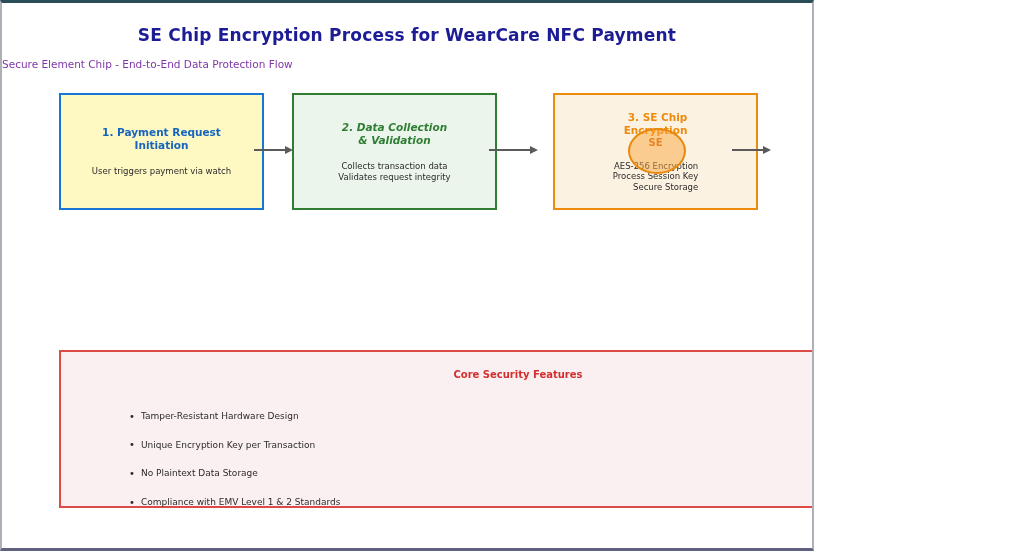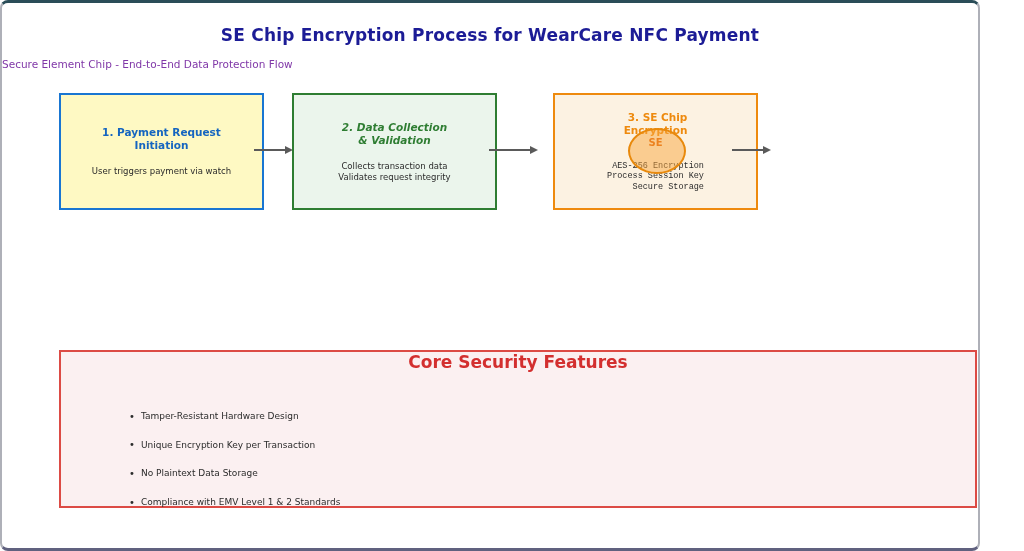--- a/index.html
+++ b/index.html
@@ -1,26 +1,26 @@
 <!DOCTYPE html>
 <html><head>
 <meta charset="utf-8">
 <style>
   html,body { margin:0; padding:0; background:#ffffff; }
   body { font-family:"DejaVu Sans","Liberation Sans",sans-serif; }
 
   .canvas {
     position:relative;
-    width:980px; height:551px;
+    width:814px; height:551px;
     box-sizing:border-box;
     background:#ffffff;
     border-style:solid;
     border-width:3px 2px 3px 2px;
     border-color:#2a4d58 #aeb0b8 #60617f #aeb0b8;
-    border-radius:8px;
+    border-radius:0;
     overflow:hidden;
   }
 
   .main-title {
     position:absolute; top:22px; left:0; width:100%;
     text-align:center; font-size:17px; font-weight:bold;
     letter-spacing:0.2px;
   }
   .subtitle {
     position:absolute; top:55px; left:0; width:100%;
@@ -31,21 +31,21 @@
   .step {
     position:absolute; top:90px; width:205px; height:117px;
     box-sizing:border-box; border:2px solid;
     display:flex; flex-direction:column; align-items:center; justify-content:center;
     text-align:center;
   }
   .step-title { font-weight:bold; font-size:10.5px; line-height:13px; }
   .step-body  { margin-top:14px; font-size:8.5px; line-height:9.5px; color:#2b2b2b; }
   .step-body div { margin-top:1px; }
 
-  .step.compact .step-body { margin-top:13px;font-family:Liberation Mono, monospace; }
+  .step.compact .step-body { margin-top:13px; }
   .se-inline-label { font-weight:bold; font-size:10px; line-height:11px; }
   .se-ellipse {
     position:absolute; left:73px; top:33px; width:58px; height:46px;
     box-sizing:border-box; border:2px solid; border-radius:50%;
     pointer-events:none;
   }
 
   
   .arrow { position:absolute; top:146px; height:2px; background:#5a5a5a; }
   .arrow::after {
@@ -54,22 +54,22 @@
     border-top:4px solid transparent;
     border-bottom:4px solid transparent;
   }
 
   
   .core {
     position:absolute; left:57px; top:347px; width:918px; height:158px;
     box-sizing:border-box; border:2px solid;
   }
   .core-title {
-    text-align:center;
-    font-size:17px; font-weight:bold;
+    margin-top:17px; text-align:center;
+    font-size:10px; font-weight:bold;
   }
   .core-list { position:absolute; left:68px; top:50px; }
   .core-item {
     height:28.6px; display:flex; align-items:center; gap:6px;
     font-size:9px; color:#2b2b2b;
   }
   .core-item .dot { font-size:10px; color:#2b2b2b; }
 </style>
 </head>
 <body>

